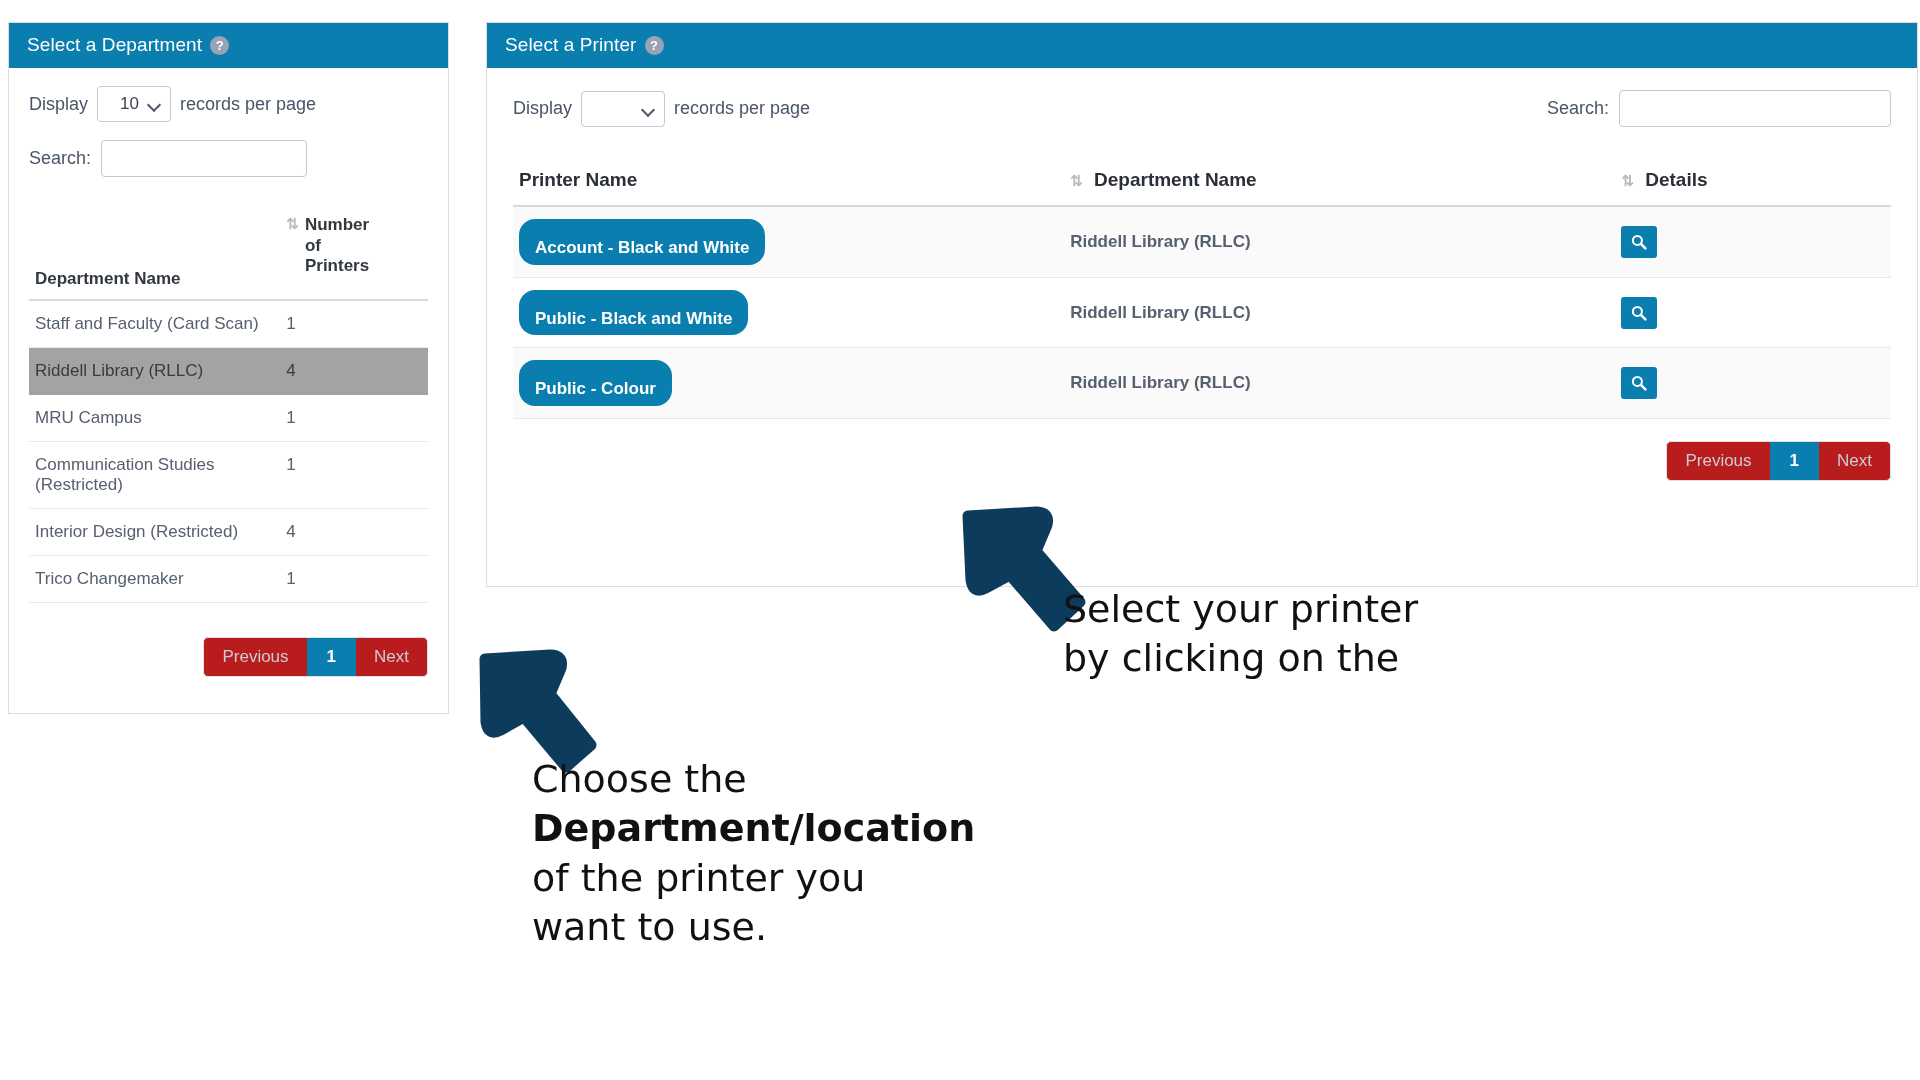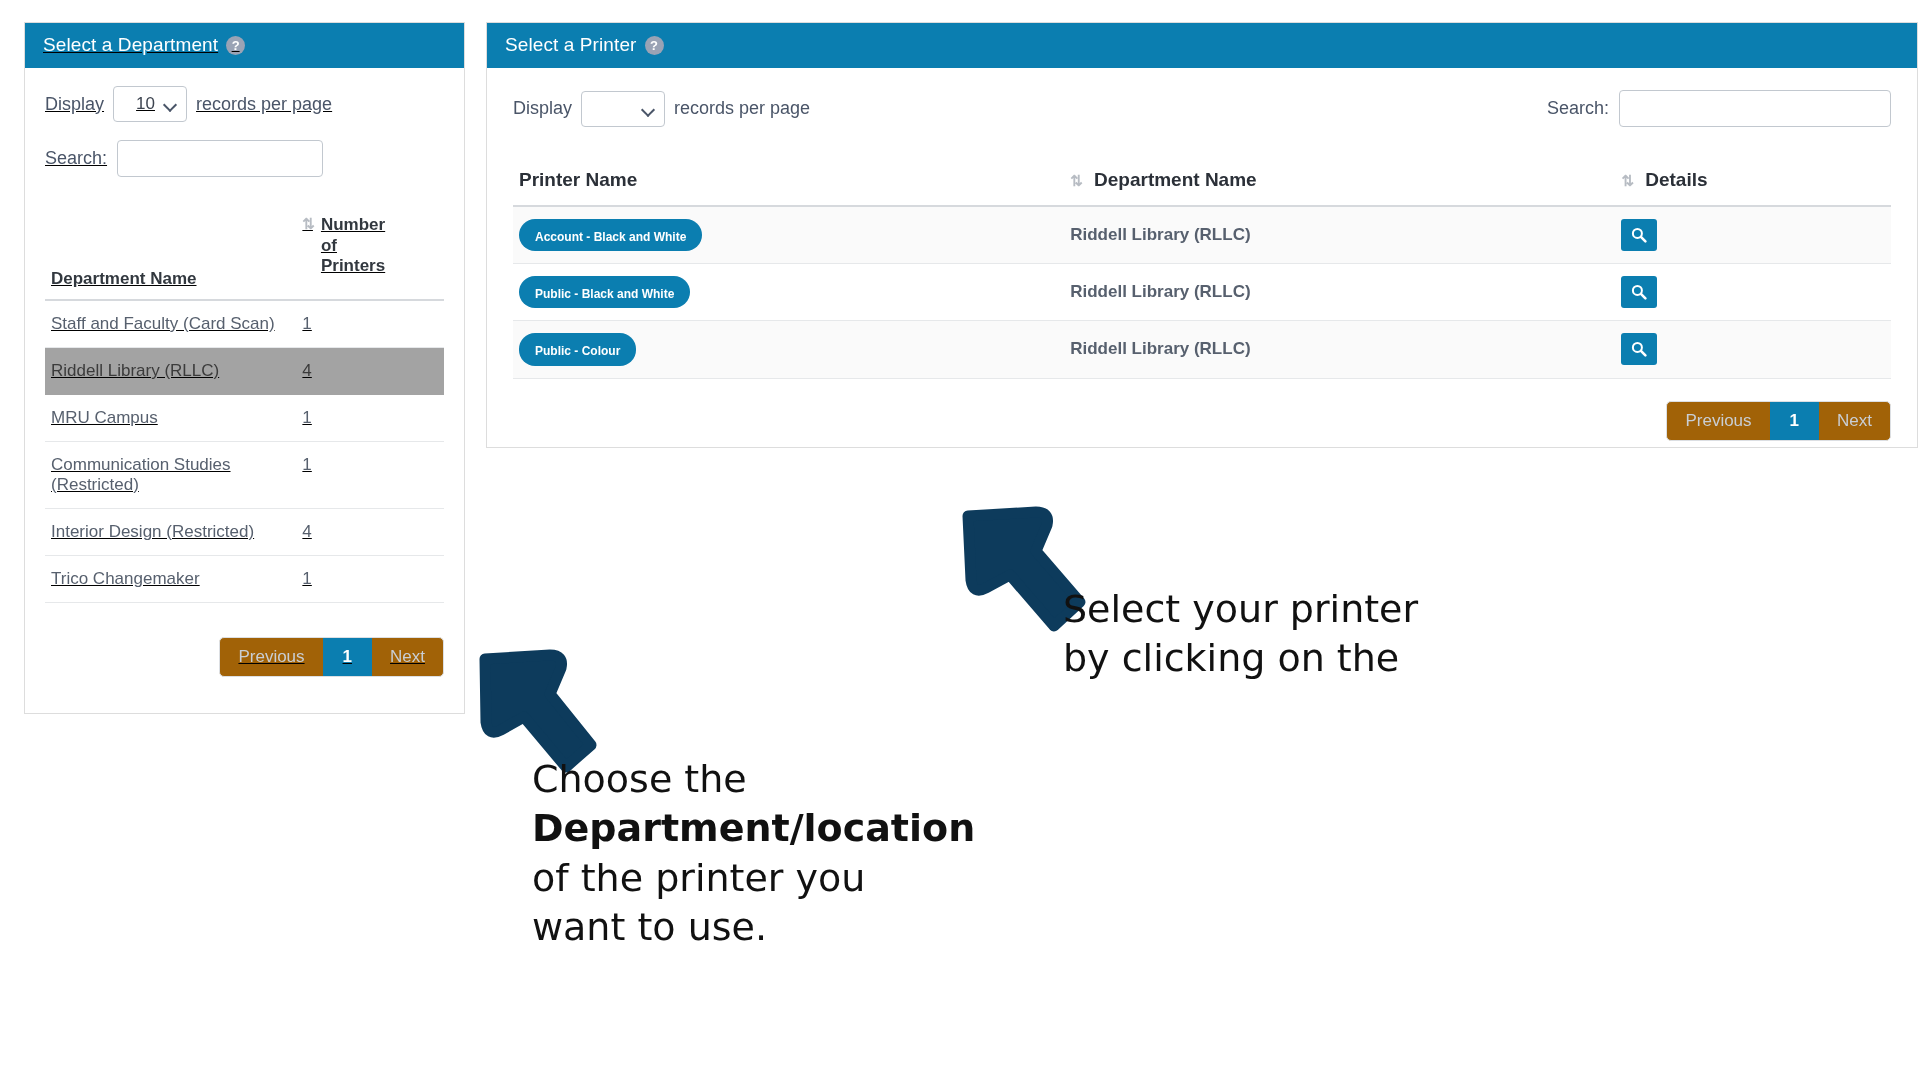--- a/index.html
+++ b/index.html
@@ -152,22 +152,22 @@
   .dept-cell {
     font-weight: bold;
     font-size: 19px;
     color: #5b6470;
   }
   .pill {
     display: inline-block;
     background: #0b7eb0;
     color: #ffffff;
     border-radius: 16px;
-    padding: 12px 16px 7px 16px;
-    font-size: 12px;
+    padding: 20px 16px 7px 16px;
+    font-size: 17px;
     font-weight: bold;
     line-height: 1.1;
     white-space: nowrap;
   }
   .details-btn {
     width: 36px;
     height: 32px;
     background: #0b7eb0;
     border-radius: 3px;
     display: inline-flex;
@@ -176,21 +176,21 @@
     color: #ffffff;
   }
 
   
   .pager-wrap { display: flex; justify-content: flex-end; }
   .pager {
     display: inline-flex;
     border: 1px solid #dcdfe3;
     border-radius: 5px;
     overflow: hidden;
-    background: #a16207;
+    background: #b91c1c;
     text-align: center;
   }
   .pager span {
     font-size: 17px;
     padding: 9px 18px;
     color: #c9ced4;
     display: inline-block;
   }
   .pager span.active {
     background: #0b7eb0;
@@ -207,21 +207,21 @@
     font-size: 38px;
     line-height: 1.30;
     color: #111111;
   }
   .annot b { font-weight: bold; }
   .arrow { position: absolute; }
 </style>
 </head>
 <body>
 
-<div class="panel" id="dept-panel" style="left:24px; top:22px; width:441px; height:692px;text-decoration:underline;">
+<div class="panel" id="dept-panel" style="left:8px; top:22px; width:441px; height:692px;">
 
   <div class="panel-header">
     <span class="panel-title">Select a Department</span>
     <span class="help-icon">?</span>
   </div>
 
   <div class="panel-body">
 
     <div class="ctl-row">
       <div class="len-group">
@@ -289,21 +289,21 @@
       <div class="pager">
         <span>Previous</span>
         <span class="active">1</span>
         <span>Next</span>
       </div>
     </div>
 
   </div>
 </div>
 
-<div class="panel" id="printer-panel" style="left:486px; top:22px; width:1432px; height:426px;">
+<div class="panel" id="printer-panel" style="left:486px; top:22px; width:1432px; height:565px;">
 
   <div class="panel-header">
     <span class="panel-title">Select a Printer</span>
     <span class="help-icon">?</span>
   </div>
 
   <div class="panel-body" style="padding:22px 26px 16px 26px;">
 
     <div class="ctl-row right-ctl">
       <div class="len-group">

